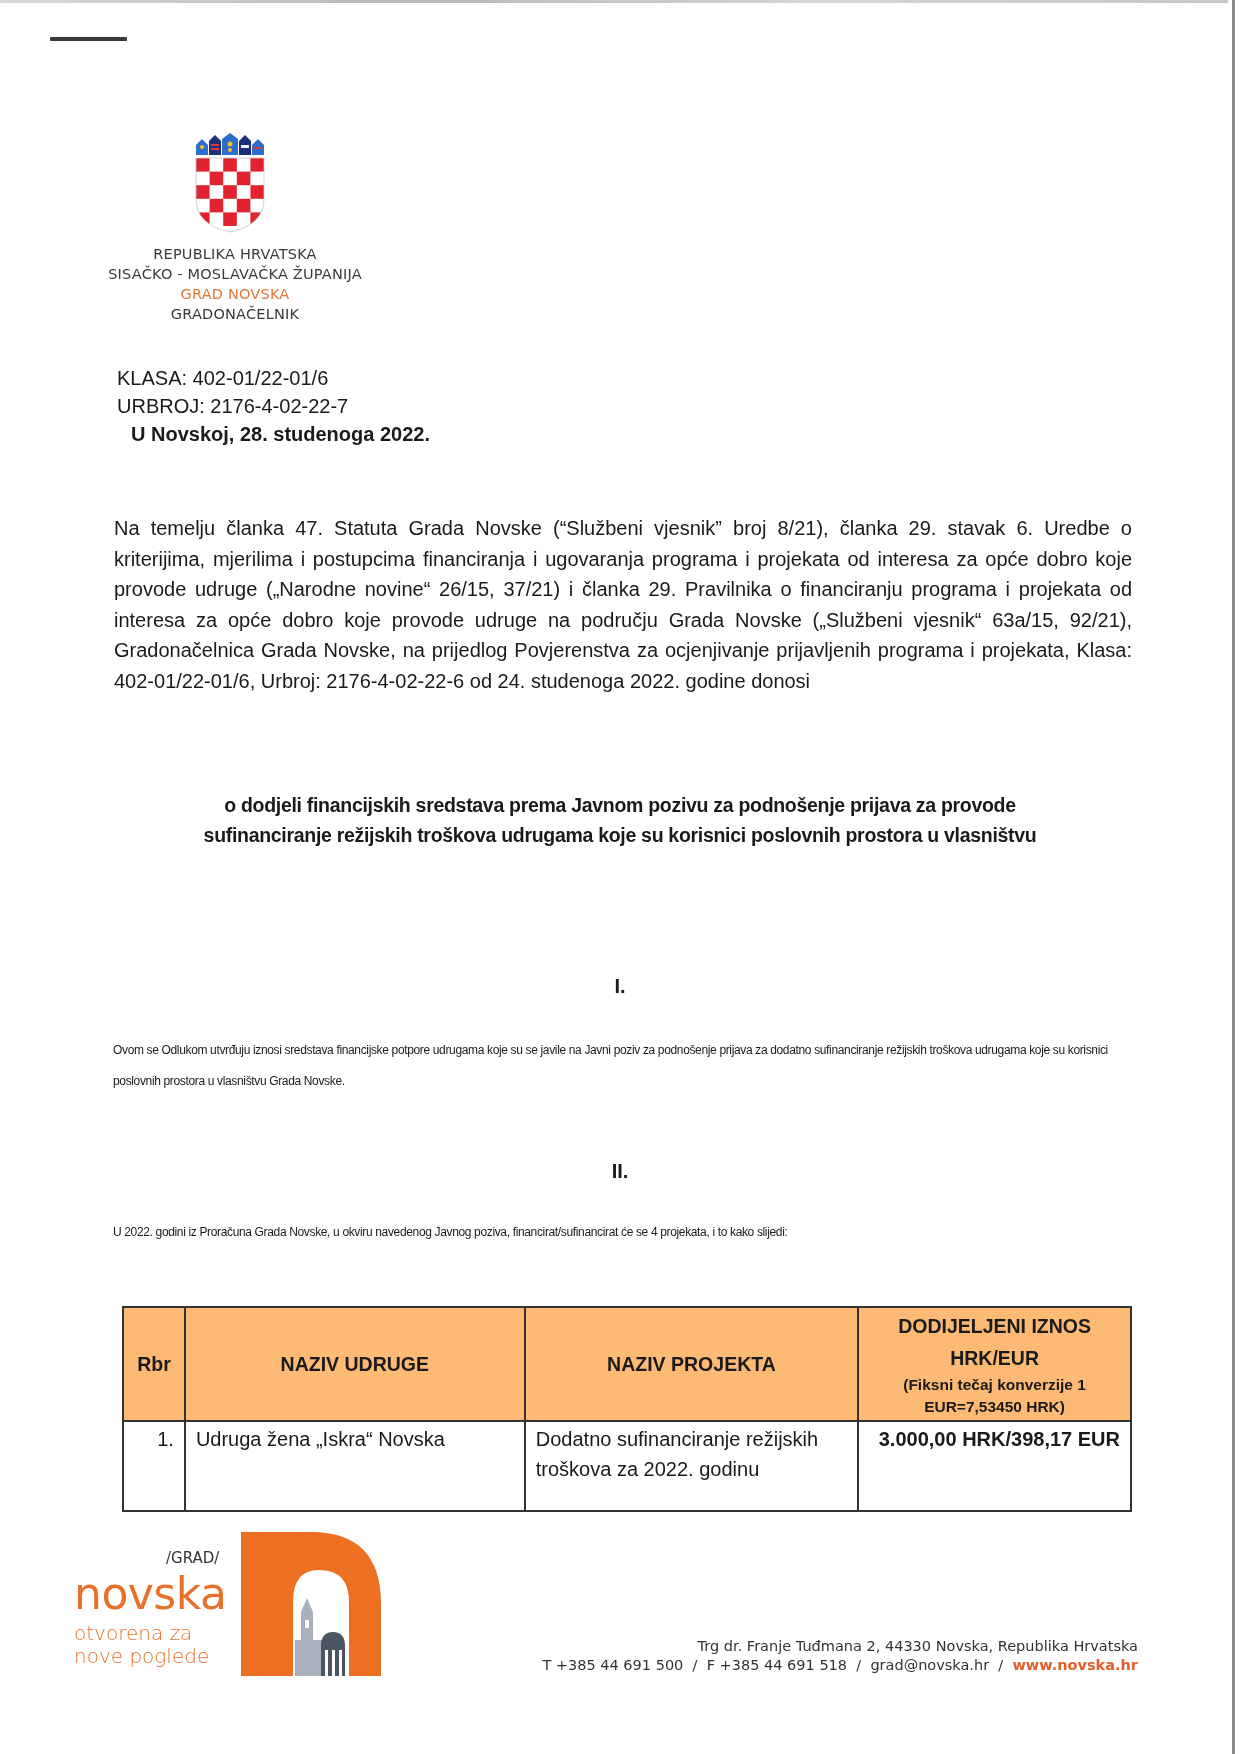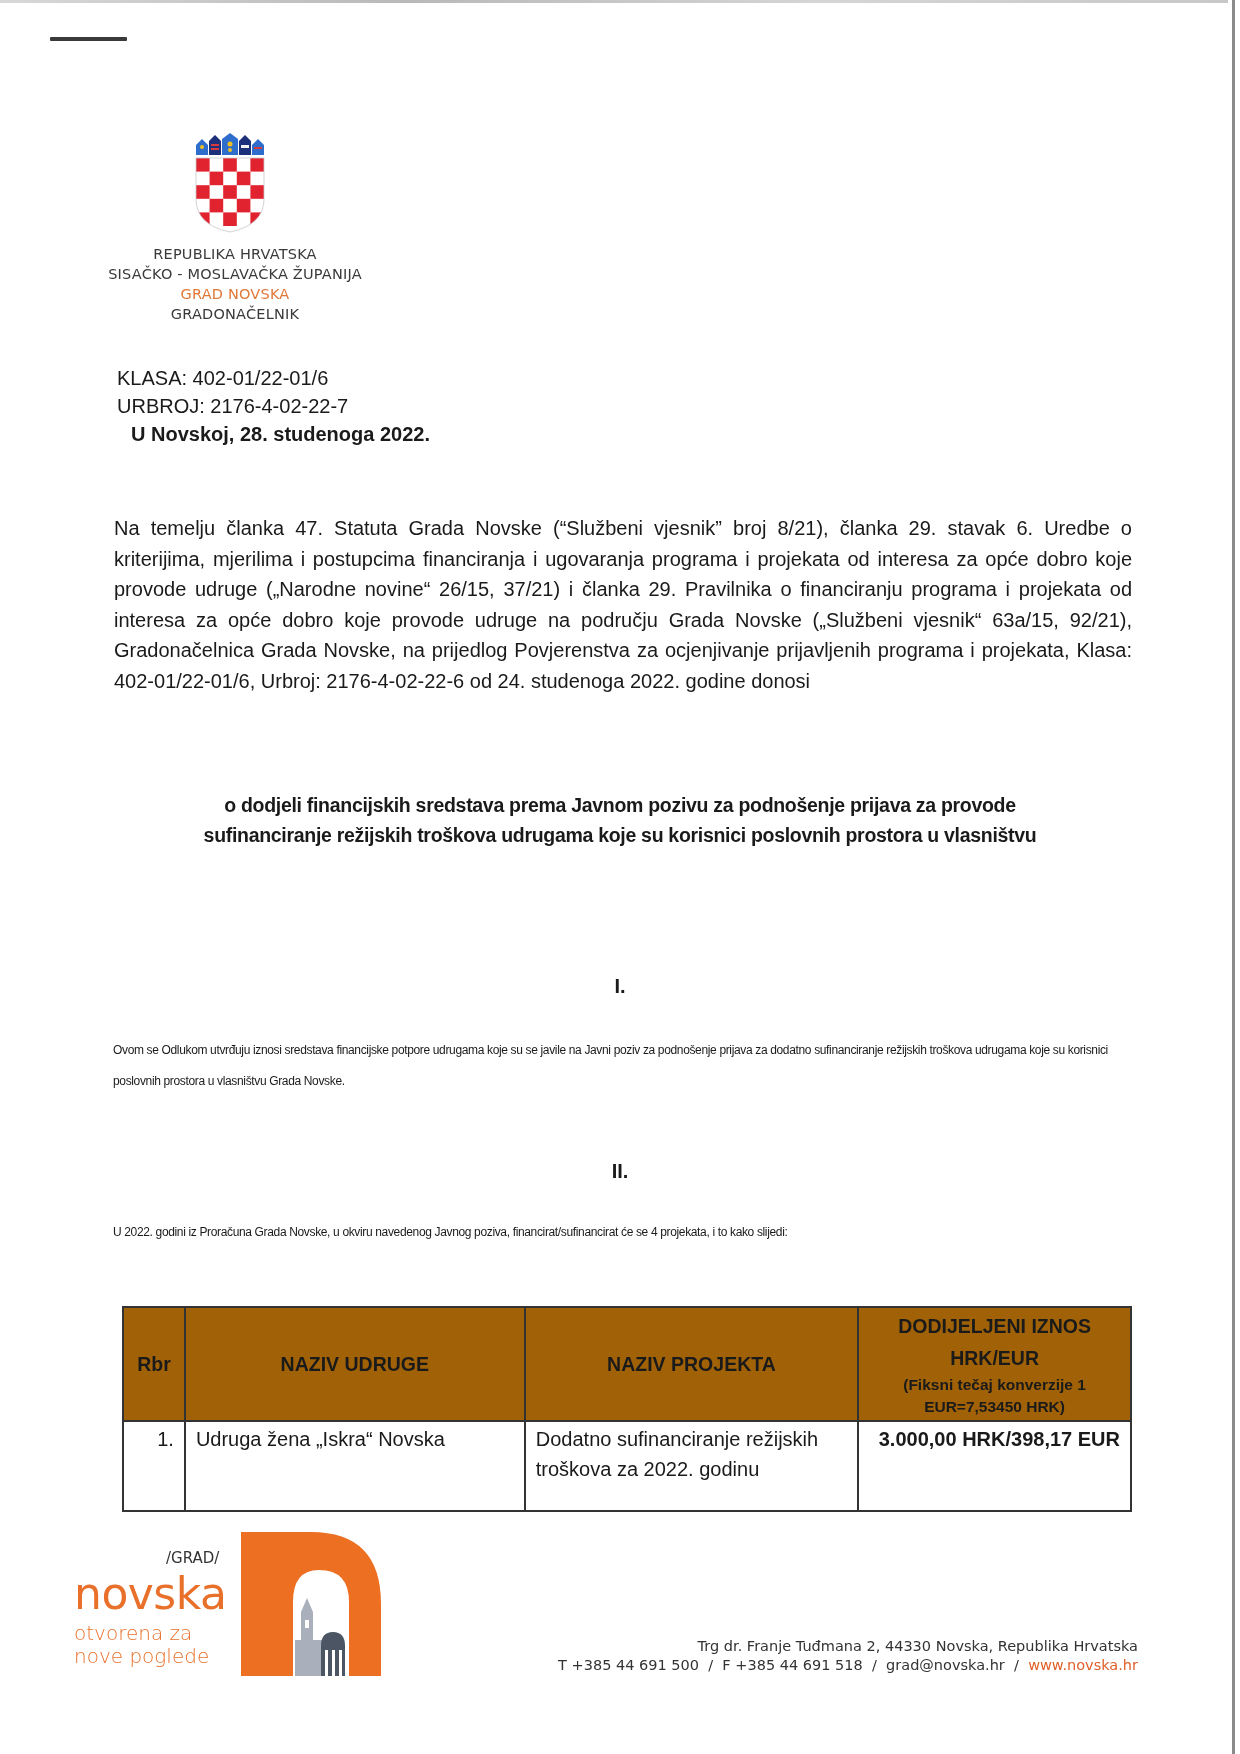--- a/index.html
+++ b/index.html
@@ -42,40 +42,40 @@
   }
   .para1 { top: 1035px; }
   .para2 { top: 1217px; }
 
   table.alloc {
     position: absolute; left: 122px; top: 1306px; width: 1010px;
     border-collapse: collapse; font-size: 20px;
   }
   table.alloc th, table.alloc td { border: 2px solid #333; }
   table.alloc th {
-    background: #a16207; font-weight: bold; text-align: center; height: 112px; font-size: 19.5px; padding: 0 6px;
+    background: #fdba74; font-weight: bold; text-align: center; height: 112px; font-size: 19.5px; padding: 0 6px;
   }
   table.alloc th .small { font-size: 15.5px; line-height: 22px; display: block; }
   table.alloc th .big { display: block; line-height: 32px; }
   table.alloc td { vertical-align: top; line-height: 30px; padding: 2px 10px 0 10px; height: 86px; }
   .col-rbr { width: 40px; text-align: right; }
   .col-udruga { width: 320px; }
   .col-projekt { width: 313px; }
   .col-iznos { width: 252px; text-align: right; font-weight: bold; }
 
   .logo-grad { position: absolute; left: 166px; top: 1549px; font-family: "DejaVu Sans", sans-serif; font-size: 15px; color: #333; }
   .logo-novska { position: absolute; left: 74px; top: 1568px; font-family: "DejaVu Sans", sans-serif; font-size: 44px; color: #e8702a; letter-spacing: -0.5px; }
   .logo-tag { position: absolute; left: 74px; top: 1622px; width: 156px; text-align: left; font-family: "DejaVu Sans", sans-serif; font-size: 20px; line-height: 23px; color: #e8702a; font-weight: 300; }
   .logo-mark { position: absolute; left: 241px; top: 1532px; width: 140px; height: 144px; }
 
   .footer-addr {
     position: absolute; left: 500px; top: 1637px; width: 638px; text-align: right;
     font-family: "DejaVu Sans", sans-serif; font-size: 14.5px; line-height: 19px; color: #333;
   }
-  .footer-addr .web { color: #e0602a; }
+  .footer-addr .web { color: #e0602a; font-weight: bold; }
 </style>
 </head>
 <body>
 
 <div class="page">
   <div class="scan-top"></div>
   <div class="scan-right"></div>
   <div class="scan-mark"></div>
 
   <svg class="crest" viewBox="0 0 74 100">

